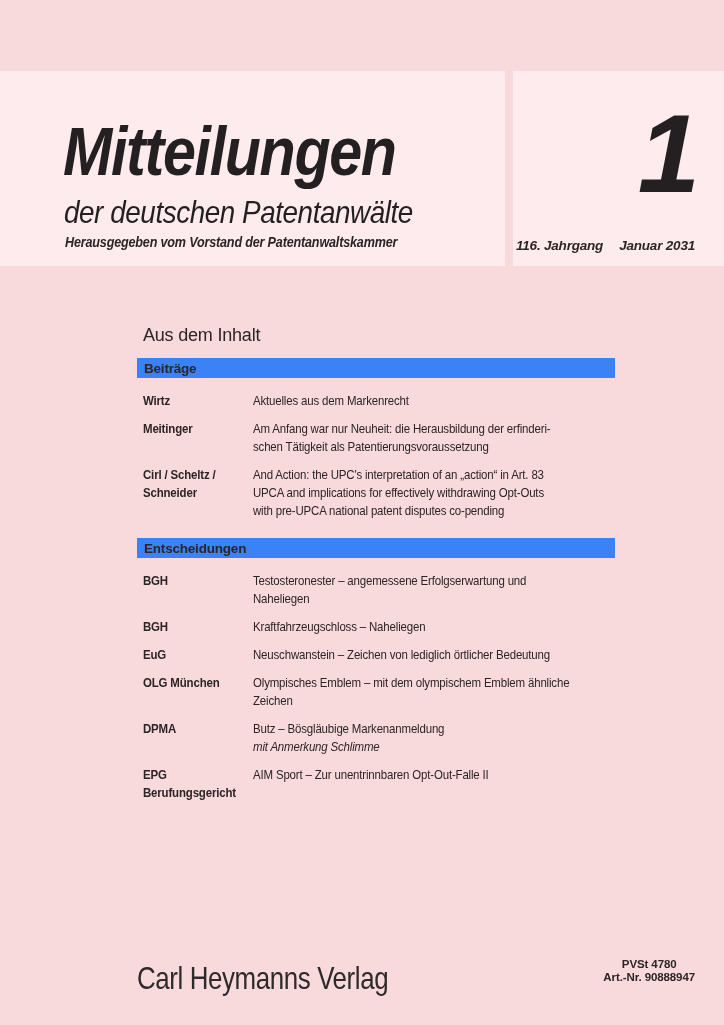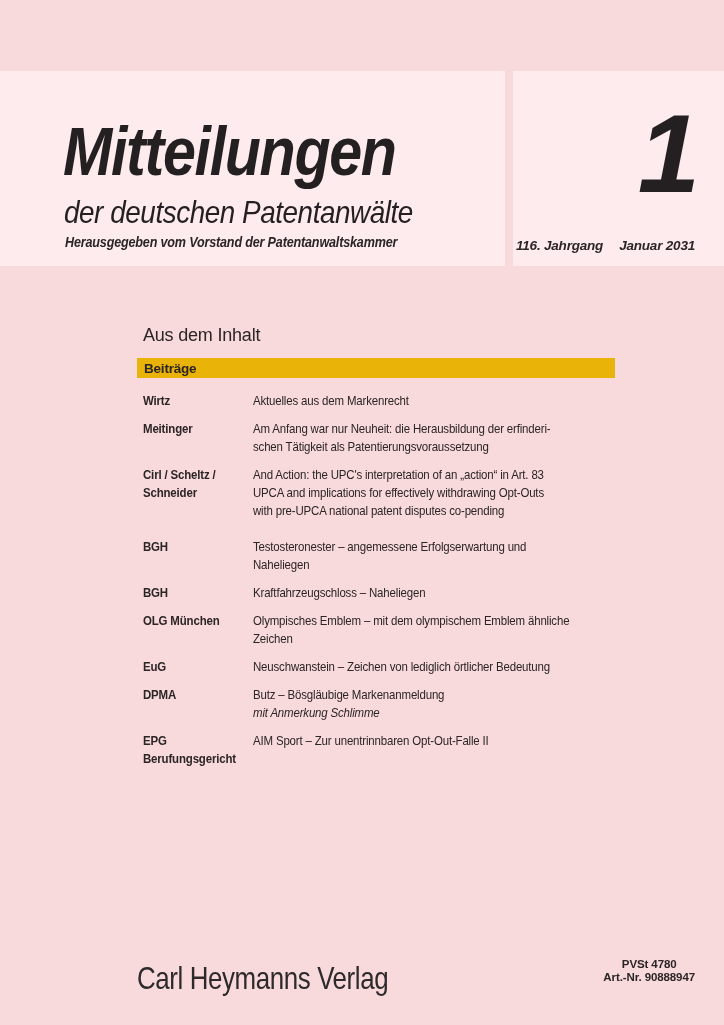--- a/index.html
+++ b/index.html
@@ -41,21 +41,21 @@
     font-size: 13.5px; font-weight: 600; letter-spacing: -.2px; line-height: 1; white-space: pre;
   }
   .issue-meta .date { margin-left: 16px; }
 
   
   .toc { position: absolute; left: 137px; top: 326px; width: 478px; }
   .toc-heading {
     font-size: 18px; font-weight: 400; letter-spacing: -.2px;
     line-height: 18px; margin: 0 0 14px 6px;
   }
-  .band { height: 20px; background: #eab308; margin-bottom: 14px; }
+  .band { height: 20px; background: #3b82f6; margin-bottom: 14px; }
   .band-label {
     display: block; padding: 3px 0 0 7px;
     font-size: 13.5px; font-weight: 700; letter-spacing: -.2px;
   }
   .rows { padding-bottom: 8px; }
   .row { display: flex; padding-left: 6px; margin-bottom: 10px; }
   .cell {
     font-size: 13.5px; line-height: 18px; letter-spacing: -.2px;
     white-space: pre; transform: scaleX(.85); transform-origin: 0 0;
   }
@@ -114,41 +114,44 @@
     <div class="cell author">Cirl / Scheltz /
 Schneider</div>
     <div class="cell desc"><span>And Action: the UPC's interpretation of an „action“ in Art. 83
 UPCA and implications for effectively withdrawing Opt-Outs
 with pre-UPCA national patent disputes co-pending</span></div>
   </div>
 </div>
   </section>
 
   <section>
+    <div class="band">
+      <span class="band-label">Entscheidungen</span>
+    </div>
     <div class="rows">
   <div class="row">
     <div class="cell author">BGH</div>
     <div class="cell desc"><span>Testosteronester – angemessene Erfolgserwartung und
 Naheliegen</span></div>
   </div>
 
   <div class="row">
     <div class="cell author">BGH</div>
     <div class="cell desc"><span>Kraftfahrzeugschloss – Naheliegen</span></div>
   </div>
 
   <div class="row">
+    <div class="cell author">EuG</div>
+    <div class="cell desc"><span>Neuschwanstein – Zeichen von lediglich örtlicher Bedeutung</span></div>
+  </div>
+
+  <div class="row">
     <div class="cell author">OLG München</div>
     <div class="cell desc"><span>Olympisches Emblem – mit dem olympischem Emblem ähnliche
 Zeichen</span></div>
-  </div>
-
-  <div class="row">
-    <div class="cell author">EuG</div>
-    <div class="cell desc"><span>Neuschwanstein – Zeichen von lediglich örtlicher Bedeutung</span></div>
   </div>
 
   <div class="row">
     <div class="cell author">DPMA</div>
     <div class="cell desc"><span>Butz – Bösgläubige Markenanmeldung</span><span class="note">mit Anmerkung Schlimme</span></div>
   </div>
 
   <div class="row">
     <div class="cell author">EPG
 Berufungsgericht</div>

